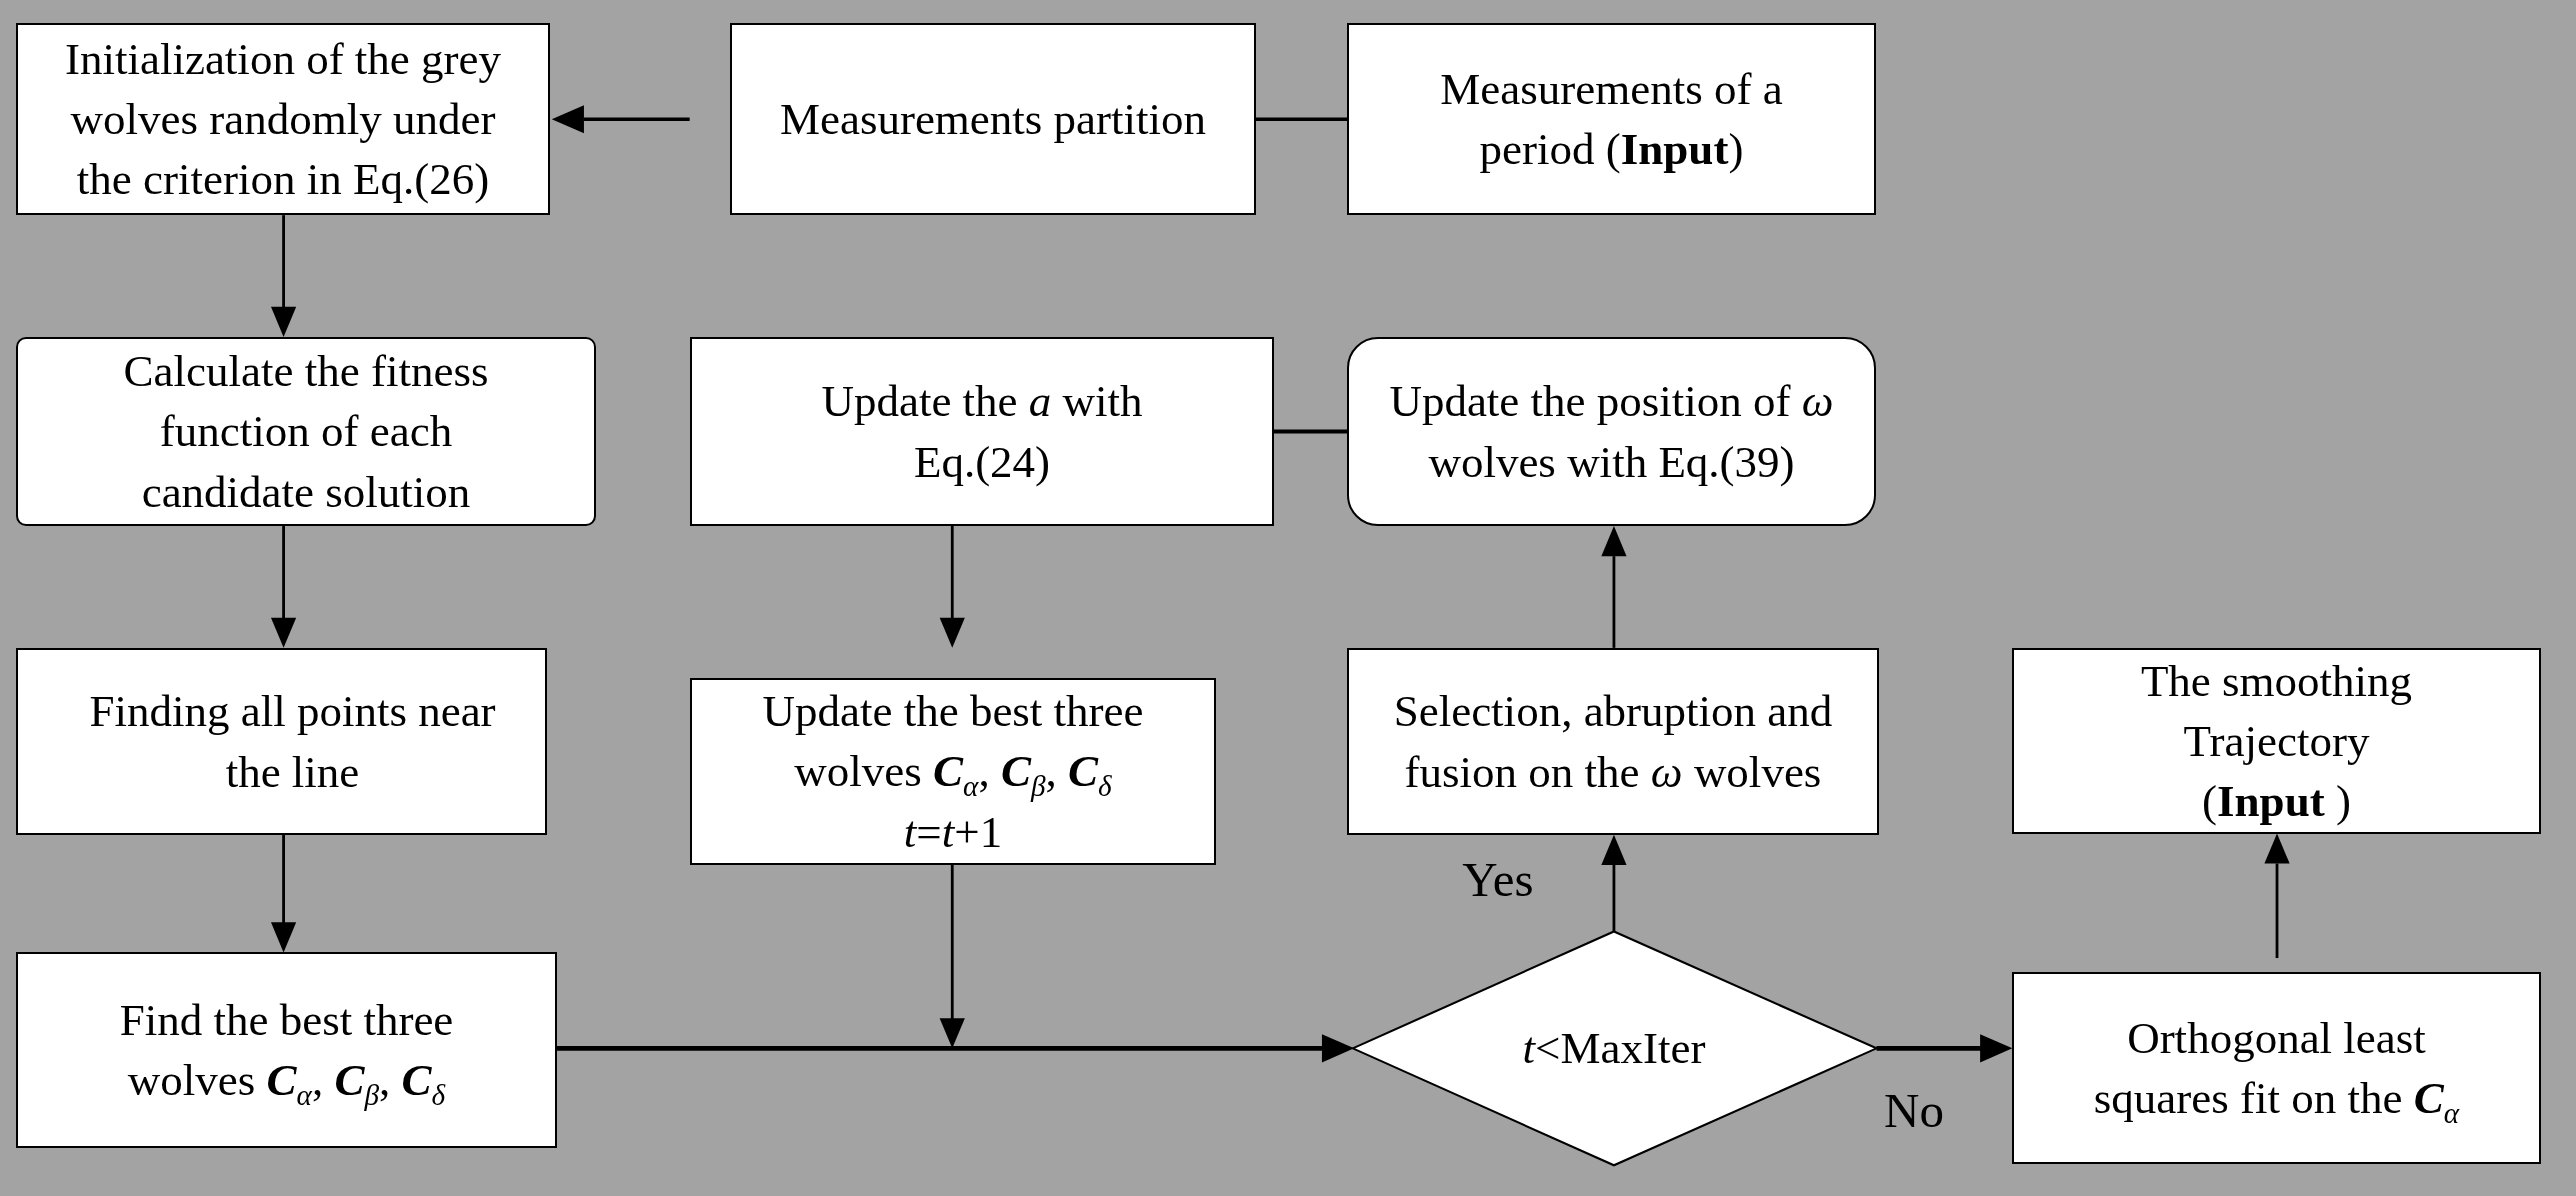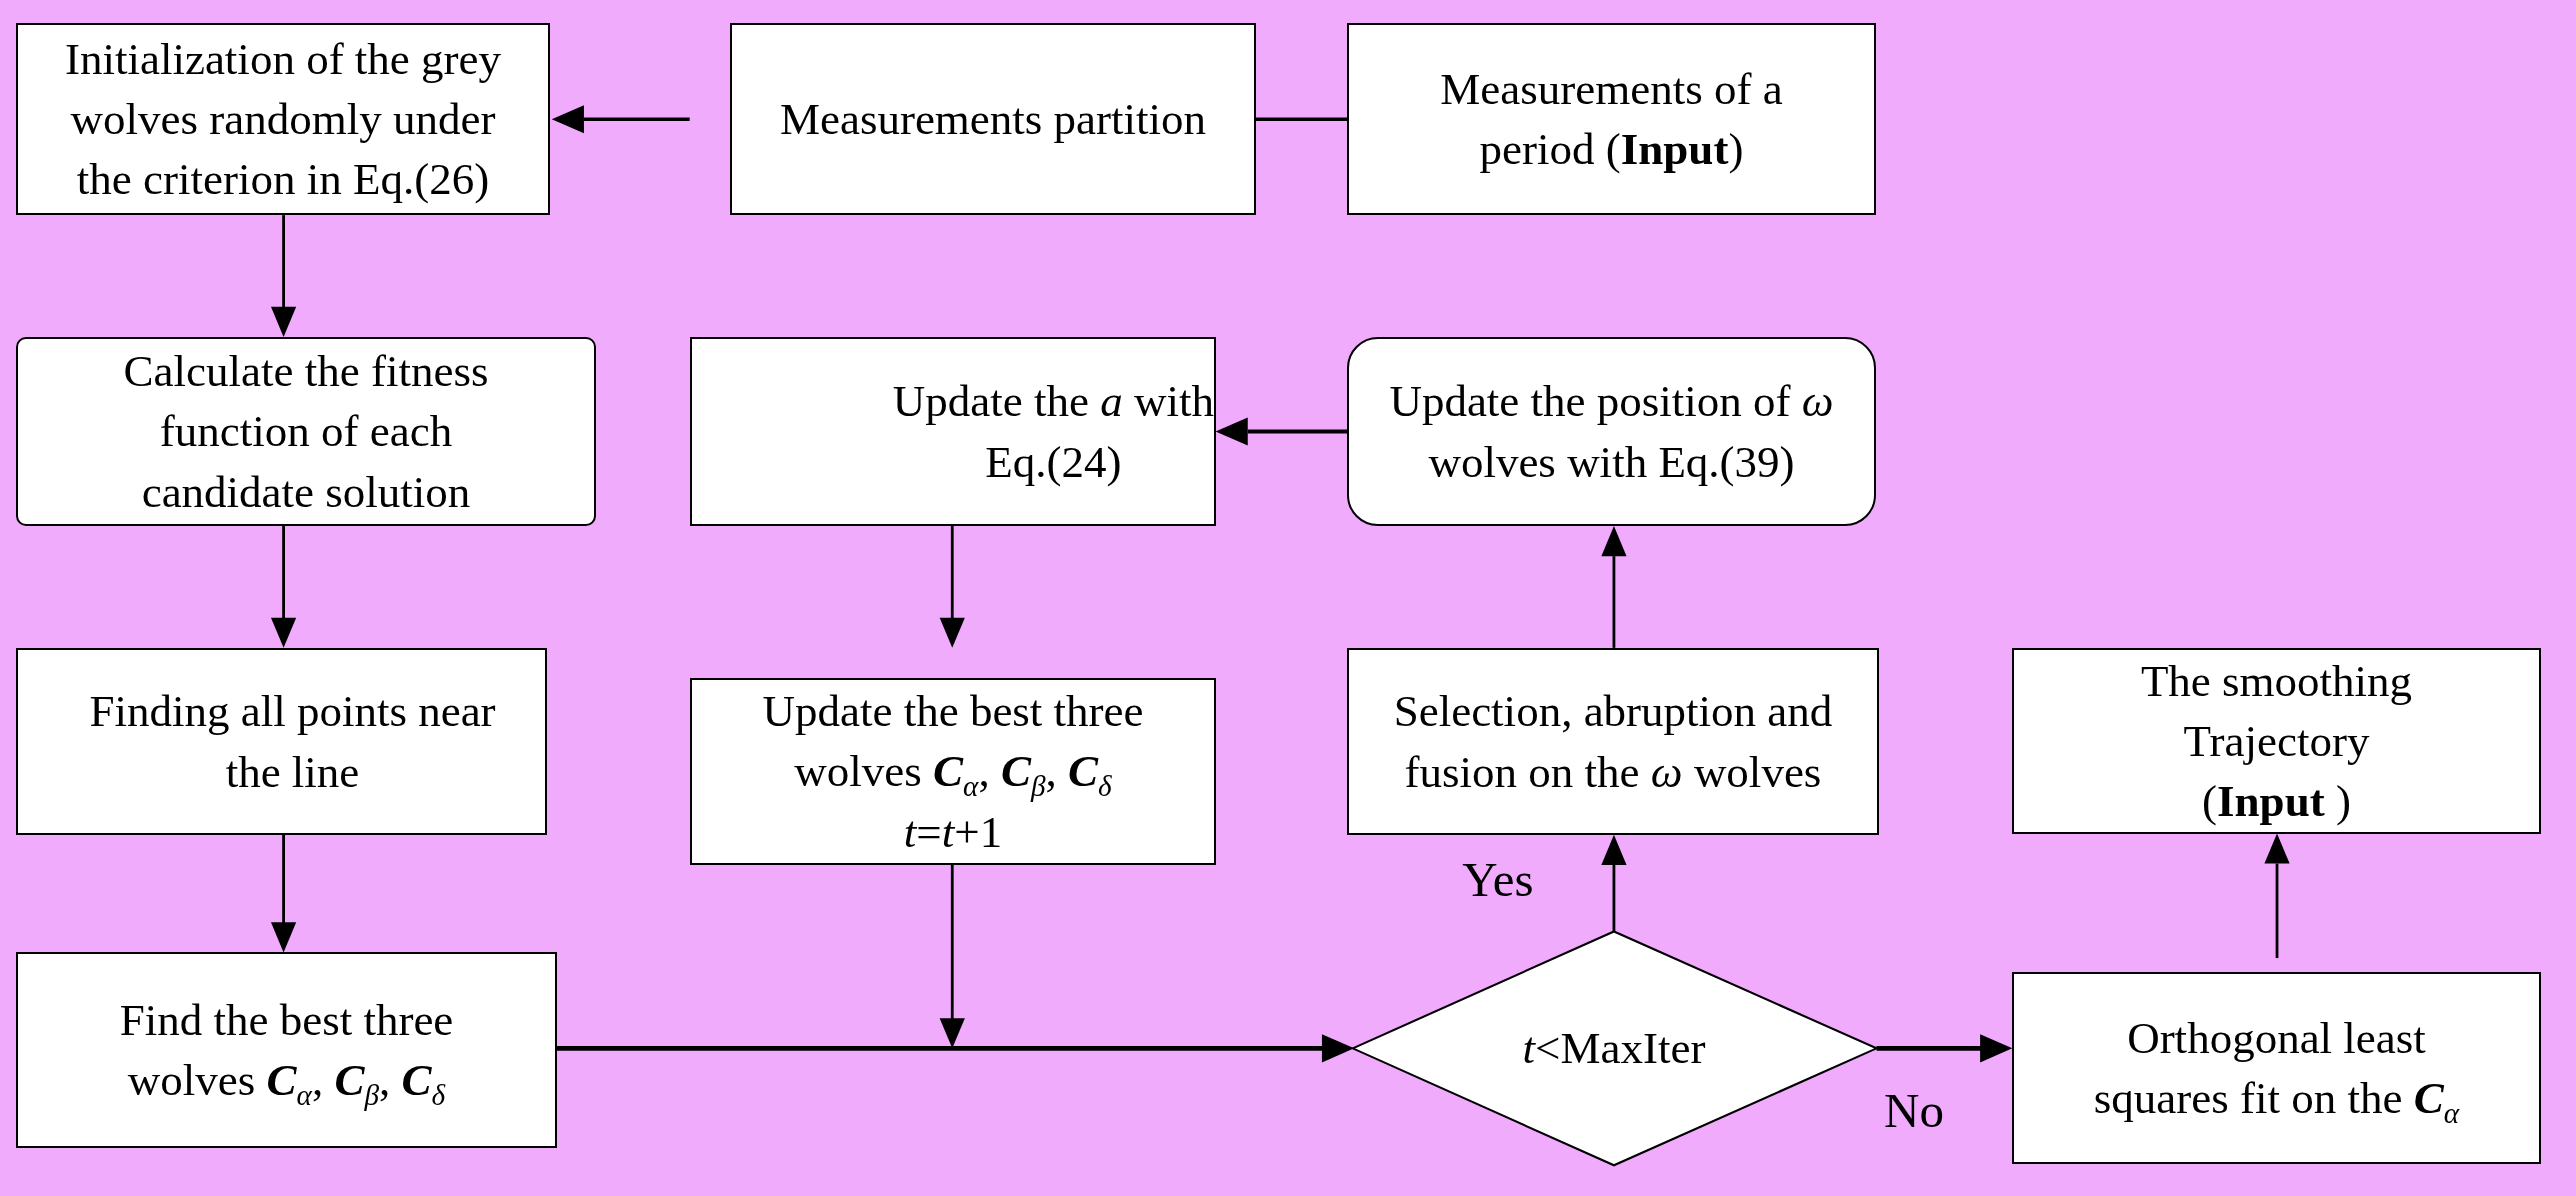--- a/index.html
+++ b/index.html
@@ -1,19 +1,19 @@
 <!DOCTYPE html>
 <html style="font-size:11.2px"><head>
 <meta charset="utf-8">
 <style>
   html,body{margin:0;padding:0;background:#ffffff;}
   .canvas{
     position:relative;
     width:2576px;height:1197px;
-    background:#f0abfc;
+    background:#a3a3a3;
     font-family:"Liberation Serif","DejaVu Serif",serif;
     color:#000000;
     overflow:hidden;
   }
   .layer{position:absolute;left:0;top:0;width:2576px;height:1197px;}
   .node{
     position:absolute;
     box-sizing:border-box;
     border:2.8px solid #000000;
     background:#ffffff;
@@ -127,21 +127,21 @@
   </div>
 
   <div class="node" style="left:1347px;top:23px;width:529px;height:192px;">
     <span>Measurements of a<br>period (<b>Input</b>)</span>
   </div>
 
   <div class="node" style="left:16px;top:337px;width:580px;height:189px;border-radius:10px;">
     <span>Calculate the fitness<br>function of each<br>candidate solution</span>
   </div>
 
-  <div class="node" style="left:690px;top:337px;width:526px;height:189px;justify-content:flex-end;">
+  <div class="node" style="left:690px;top:337px;width:584px;height:189px;">
     <span>Update the <i>a</i> with<br>Eq.(24)</span>
   </div>
 
   <div class="node" style="left:1347px;top:337px;width:529px;height:189px;border-radius:31px;">
     <span>Update the position of <i>ω</i><br>wolves with Eq.(39)</span>
   </div>
 
   <div class="node" style="left:16px;top:648px;width:531px;height:187px;padding-left:22px;">
     <span>Finding all points near<br>the line</span>
   </div>

